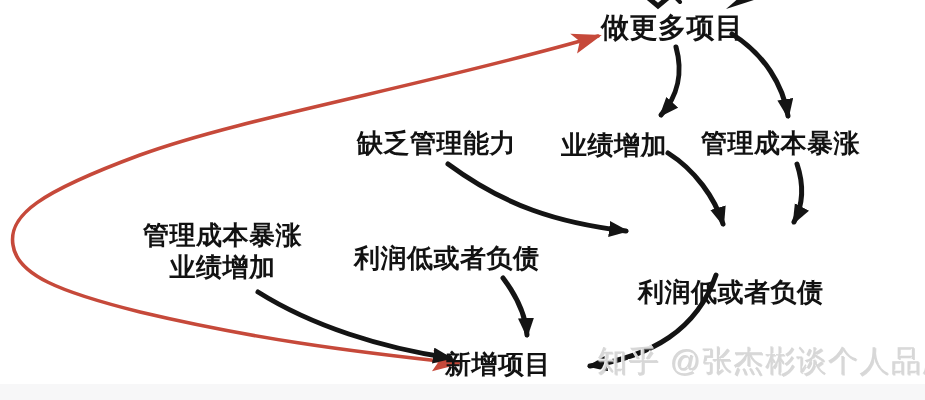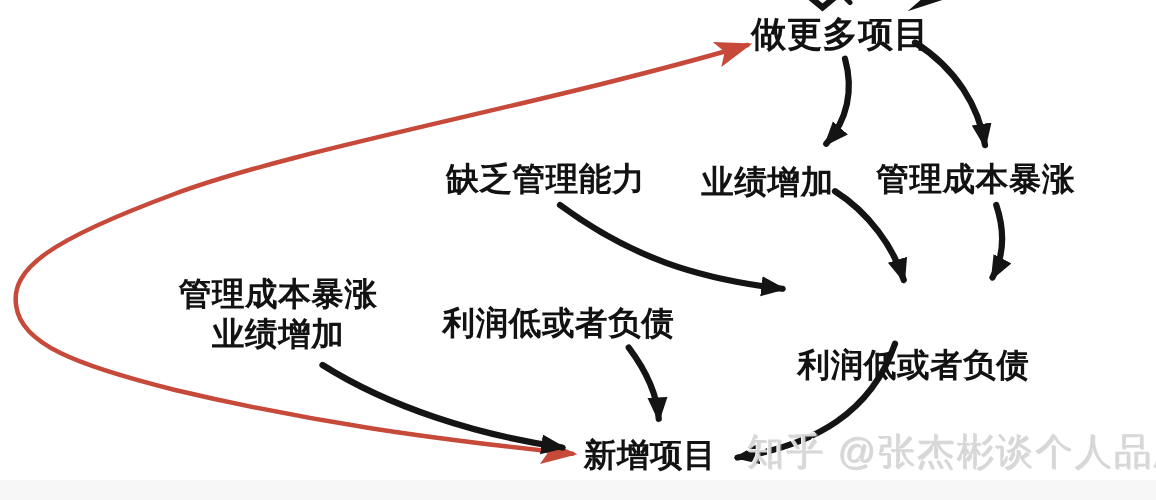--- a/index.html
+++ b/index.html
@@ -90,19 +90,19 @@
 
   <div class="node node-stack" style="left:140px; top:220px; width:165px;">
     <div>管理成本暴涨</div>
     <div>业绩增加</div>
   </div>
 
   <div class="node" style="left:354px; top:244px;">利润低或者负债</div>
 
   <div class="node" style="left:638px; top:237px;margin-top:41px;">利润低或者负债</div>
 
-  <div class="node" style="left:467px; top:350px;text-align:center;">新增项目</div>
+  <div class="node" style="left:445px; top:350px;text-align:center;">新增项目</div>
 
   <div class="watermark">知乎 @张杰彬谈个人品牌</div>
 
   <div class="bottom-bar"></div>
 
 </div>
 
 </body></html>

